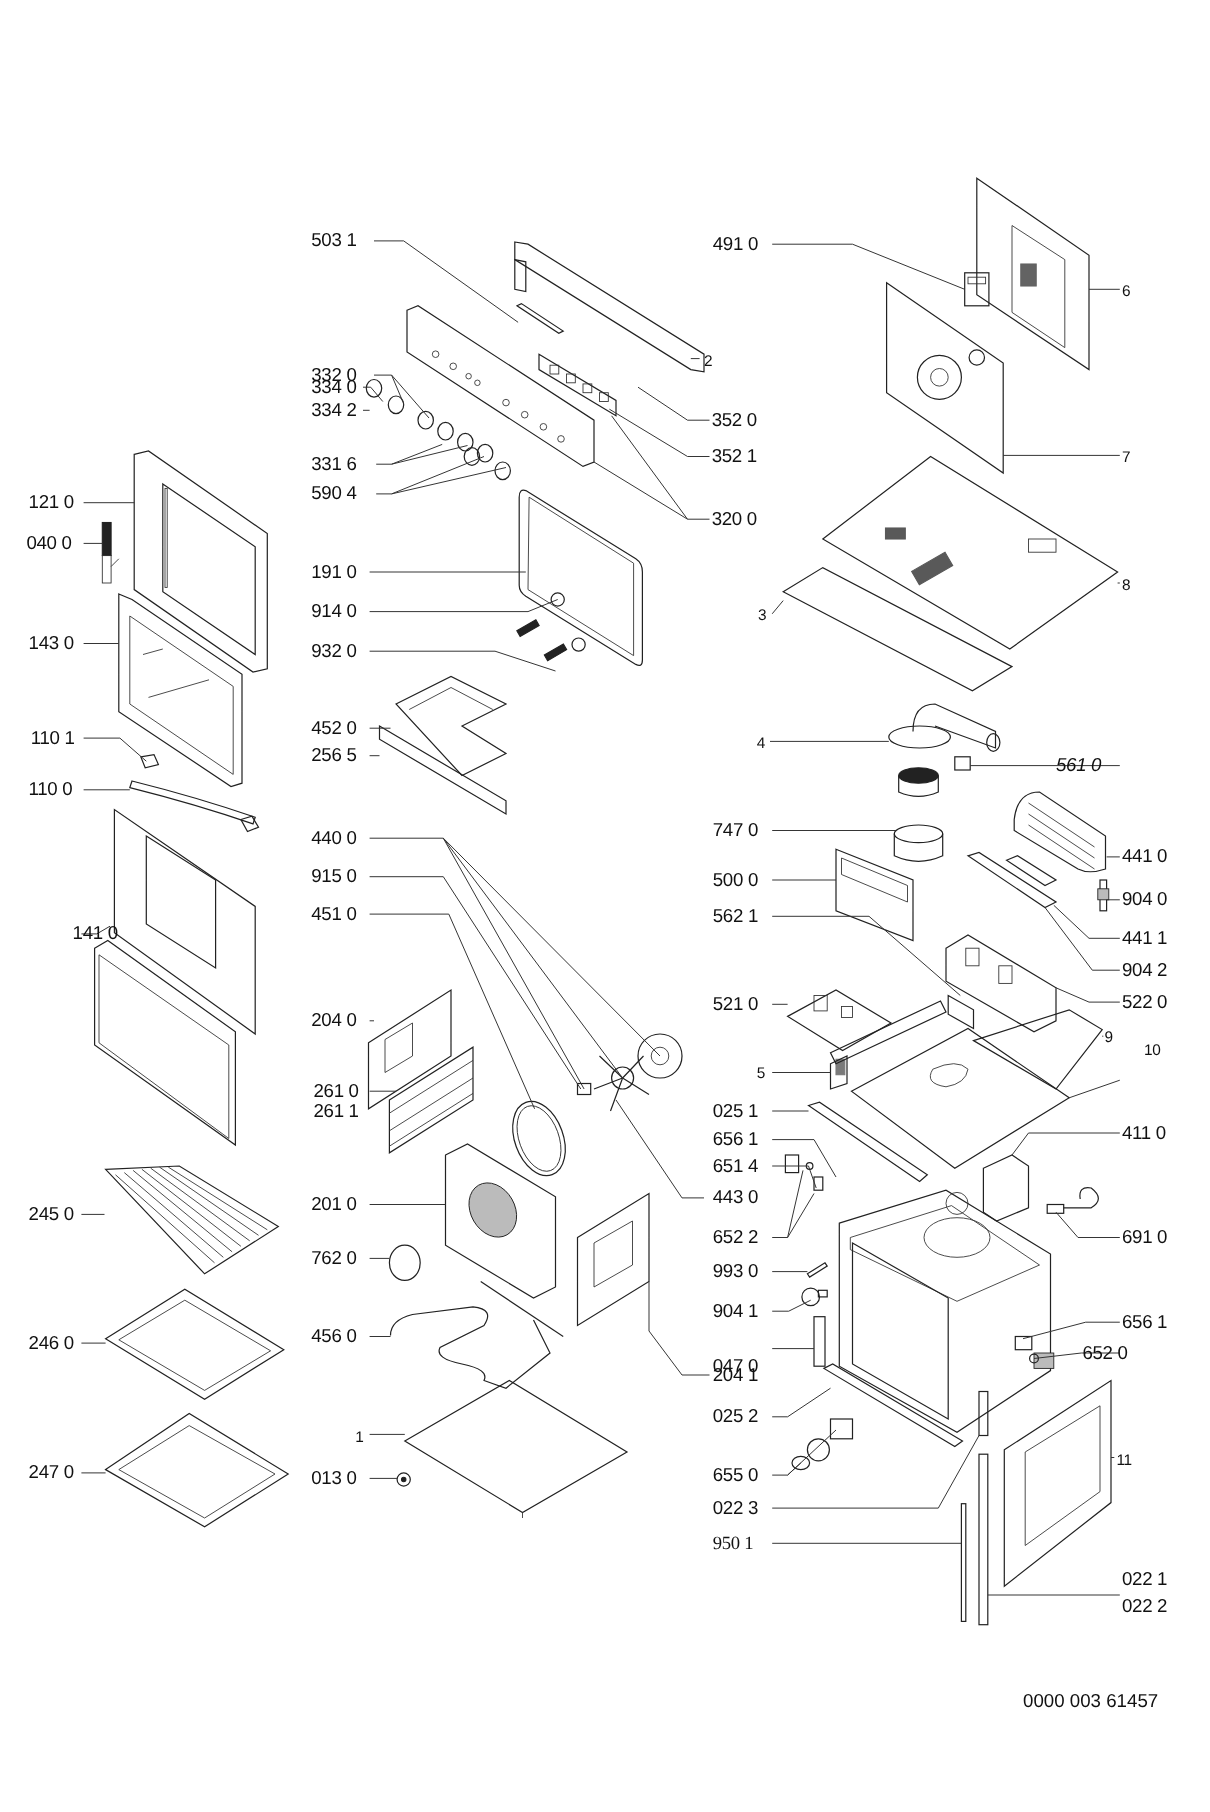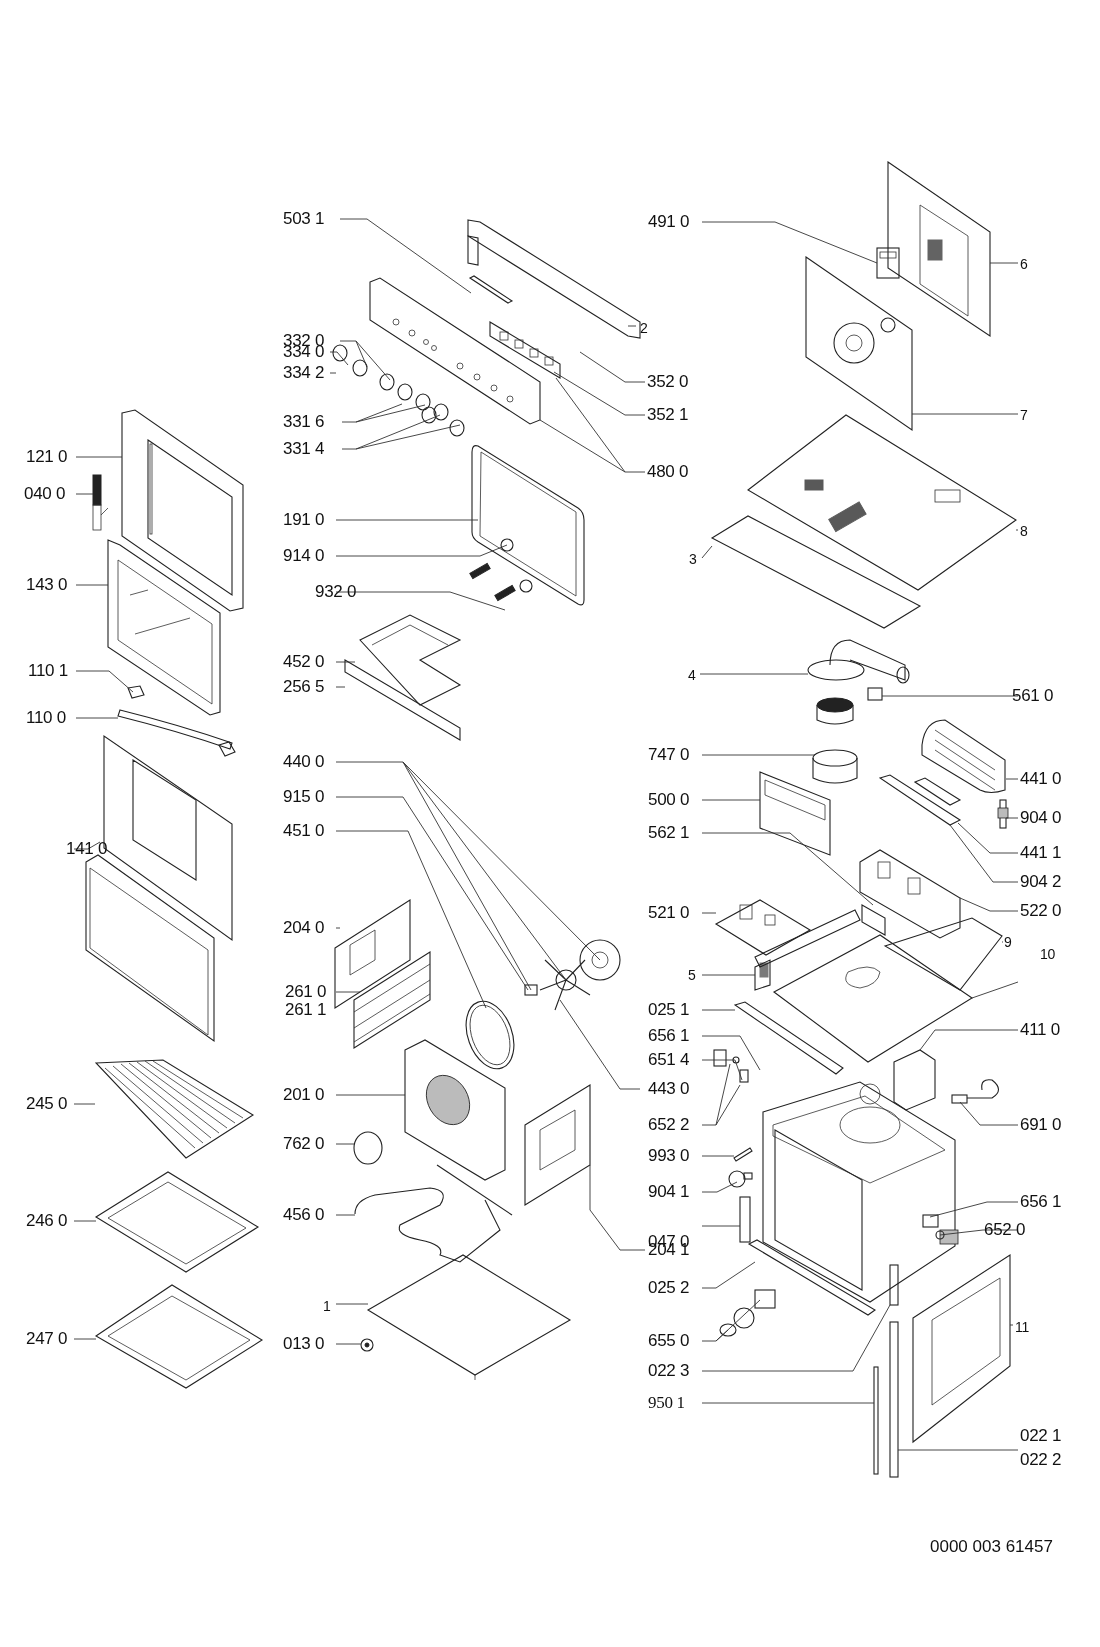--- a/index.html
+++ b/index.html
@@ -401,61 +401,61 @@
     <polyline class="lead" points="1018,1450 898,1450"></polyline>
   </g>
 </svg>
 
 <div>
   <span class="lbl" style="left:283px;top:209px;">503 1</span>
   <span class="lbl" style="left:283px;top:331px;">332 0</span>
   <span class="lbl" style="left:283px;top:341px;top:342px;">334 0</span>
   <span class="lbl" style="left:283px;top:363px;">334 2</span>
   <span class="lbl" style="left:283px;top:412px;">331 6</span>
-  <span class="lbl" style="left:283px;top:439px;">331 4</span>
+  <span class="lbl" style="left:283px;top:439px;">590 4</span>
 
   <span class="lbl" style="left:26px;top:447px;">121 0</span>
   <span class="lbl" style="left:24px;top:484px;">040 0</span>
   <span class="lbl" style="left:26px;top:575px;">143 0</span>
   <span class="lbl" style="left:28px;top:661px;">110 1</span>
   <span class="lbl" style="left:26px;top:708px;">110 0</span>
   <span class="lbl" style="left:26px;top:839px;margin-left:40px;">141 0</span>
   <span class="lbl" style="left:26px;top:1094px;">245 0</span>
   <span class="lbl" style="left:26px;top:1211px;">246 0</span>
   <span class="lbl" style="left:26px;top:1329px;">247 0</span>
 
   <span class="lbl" style="left:283px;top:510px;">191 0</span>
   <span class="lbl" style="left:283px;top:546px;">914 0</span>
-  <span class="lbl" style="left:283px;top:582px;margin-left:32px;">932 0</span>
+  <span class="lbl" style="left:283px;top:582px;">932 0</span>
   <span class="lbl" style="left:283px;top:652px;">452 0</span>
   <span class="lbl" style="left:283px;top:677px;">256 5</span>
   <span class="lbl" style="left:283px;top:752px;">440 0</span>
   <span class="lbl" style="left:283px;top:787px;">915 0</span>
   <span class="lbl" style="left:283px;top:821px;">451 0</span>
   <span class="lbl" style="left:283px;top:918px;">204 0</span>
   <span class="lbl" style="left:285px;top:982px;">261 0</span>
   <span class="lbl" style="left:285px;top:1000px;">261 1</span>
   <span class="lbl" style="left:283px;top:1085px;">201 0</span>
   <span class="lbl" style="left:283px;top:1134px;">762 0</span>
   <span class="lbl" style="left:283px;top:1205px;">456 0</span>
   <span class="lbl small" style="left:323px;top:1296px;">1</span>
   <span class="lbl" style="left:283px;top:1334px;">013 0</span>
 
   <span class="lbl small" style="left:640px;top:318px;">2</span>
   <span class="lbl" style="left:647px;top:372px;">352 0</span>
   <span class="lbl" style="left:647px;top:405px;">352 1</span>
-  <span class="lbl" style="left:647px;top:462px;">480 0</span>
+  <span class="lbl" style="left:647px;top:462px;">320 0</span>
 
   <span class="lbl" style="left:648px;top:212px;">491 0</span>
   <span class="lbl small" style="left:1020px;top:254px;">6</span>
   <span class="lbl small" style="left:1020px;top:405px;">7</span>
   <span class="lbl small" style="left:1020px;top:521px;">8</span>
   <span class="lbl small" style="left:689px;top:549px;">3</span>
   <span class="lbl small" style="left:688px;top:665px;">4</span>
-  <span class="lbl" style="left:1012px;top:686px;">561 0</span>
+  <span class="lbl" style="left:960px;top:686px;font-style:italic;">561 0</span>
   <span class="lbl" style="left:648px;top:745px;">747 0</span>
   <span class="lbl" style="left:1020px;top:769px;">441 0</span>
   <span class="lbl" style="left:648px;top:790px;">500 0</span>
   <span class="lbl" style="left:1020px;top:808px;">904 0</span>
   <span class="lbl" style="left:648px;top:823px;">562 1</span>
   <span class="lbl" style="left:1020px;top:843px;">441 1</span>
   <span class="lbl" style="left:1020px;top:872px;">904 2</span>
   <span class="lbl" style="left:1020px;top:901px;">522 0</span>
   <span class="lbl" style="left:648px;top:903px;">521 0</span>
   <span class="lbl small" style="left:1004px;top:932px;">9</span>

